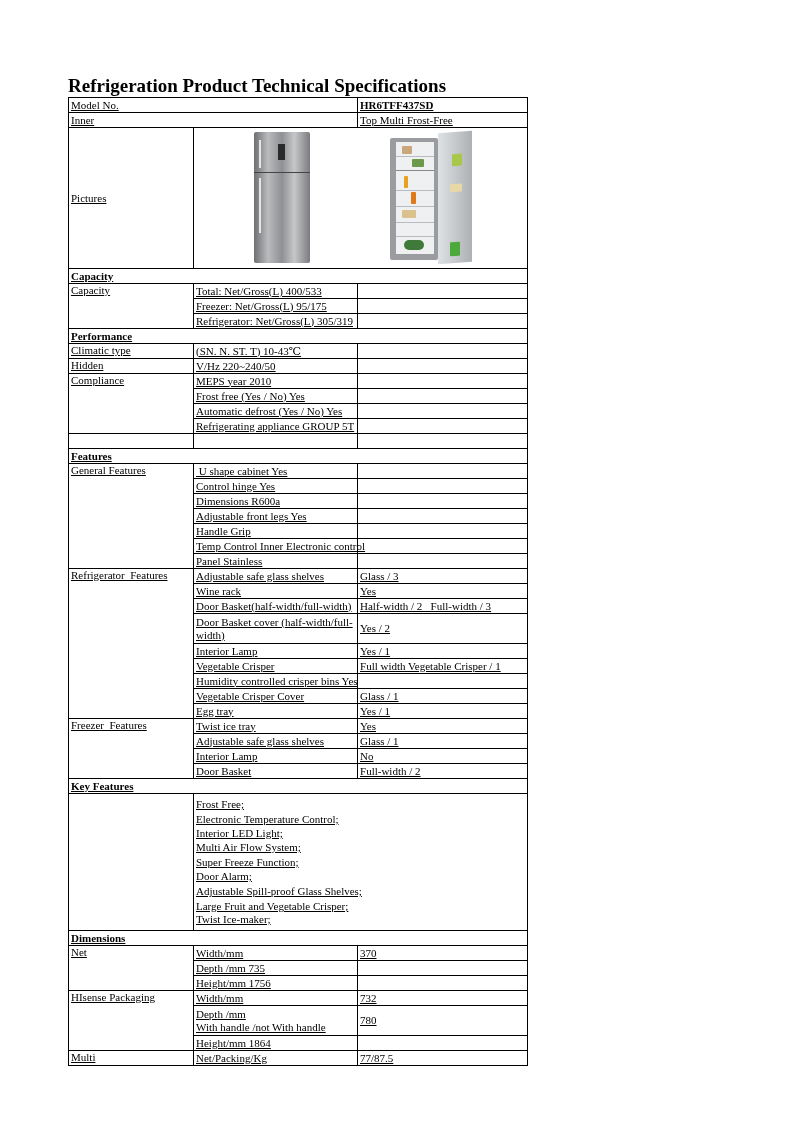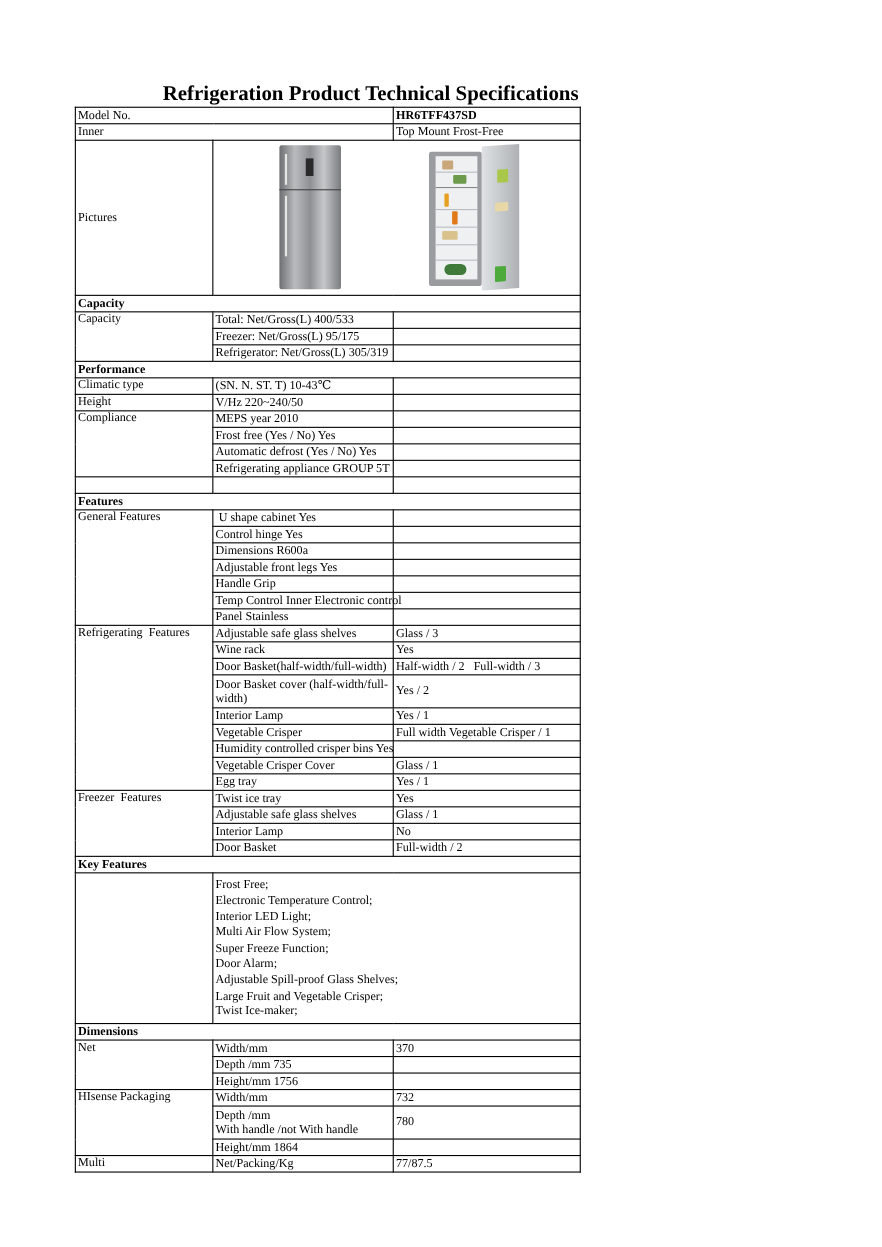--- a/index.html
+++ b/index.html
@@ -1,21 +1,21 @@
 <!DOCTYPE html>
 <html><head>
 <meta charset="utf-8">
 <style>
   html, body { margin:0; padding:0; background:#ffffff; }
   body { width:802px; height:1134px; position:relative; overflow:hidden;
          font-family:"Liberation Serif", "DejaVu Serif", serif; color:#000; }
-  .title { position:absolute; left:68px; width:458px; top:74px; text-align:right;
+  .title { position:absolute; left:68px; width:458px; top:74px; text-align:left;
            font-size:19px; font-weight:bold; line-height:24px; white-space:nowrap; }
   table.spec { position:absolute; left:68px; top:97px; border-collapse:collapse;
-               table-layout:fixed; width:459px; font-size:11px; }
+               table-layout:fixed; width:459px; font-size:11px;text-decoration:underline; }
   table.spec td { border:1px solid #000; padding:0 2px; line-height:13px; height:14px;
                   vertical-align:middle; overflow:visible; white-space:nowrap; }
   table.spec td.lbl { vertical-align:top; }
   table.spec td.sec { font-weight:bold; }
   table.spec td.bold { font-weight:bold; }
   table.spec td.wrap { white-space:normal; }
   td.pics { height:140px !important; padding:0 !important; }
   .picwrap { position:relative; height:140px; }
   .fridge-closed { position:absolute; left:60px; top:4px; width:56px; height:131px;
                    background:linear-gradient(90deg,#6d6f72 0%,#b9bbbd 25%,#8e9093 50%,#c5c7c9 72%,#7a7c7f 100%);
@@ -45,21 +45,21 @@
       <col style="width:170px">
     </colgroup>
   <tbody>
 
     <tr>
       <td colspan="2">Model No.</td>
       <td class="bold">HR6TFF437SD</td>
     </tr>
     <tr>
       <td colspan="2">Inner</td>
-      <td>Top Mount Frost-Free</td>
+      <td>Top Multi Frost-Free</td>
     </tr>
 
     <tr>
       <td style="height:140px">Pictures</td>
       <td colspan="2" class="pics">
         <div class="picwrap">
           <div class="fridge-closed">
             <div class="split"></div>
               <div class="h1"></div>
               <div class="h2"></div>
@@ -110,21 +110,21 @@
 
     <tr>
       <td colspan="3" class="sec">Performance</td>
     </tr>
     <tr>
       <td class="lbl">Climatic type</td>
       <td>(SN. N. ST. T) 10-43℃</td>
       <td></td>
     </tr>
     <tr>
-      <td class="lbl">Height</td>
+      <td class="lbl">Hidden</td>
       <td>V/Hz 220~240/50</td>
       <td></td>
     </tr>
     <tr>
       <td rowspan="4" class="lbl">Compliance</td>
       <td>MEPS year 2010</td>
       <td></td>
     </tr>
     <tr>
       <td>Frost free (Yes / No) Yes</td>
@@ -171,21 +171,21 @@
     <tr>
       <td>Temp Control Inner Electronic control</td>
       <td></td>
     </tr>
     <tr>
       <td>Panel Stainless</td>
       <td></td>
     </tr>
 
     <tr>
-      <td rowspan="9" class="lbl" style="white-space:pre">Refrigerating  Features</td>
+      <td rowspan="9" class="lbl" style="white-space:pre">Refrigerator  Features</td>
       <td>Adjustable safe glass shelves</td>
       <td>Glass / 3</td>
     </tr>
     <tr>
       <td>Wine rack</td>
       <td>Yes</td>
     </tr>
     <tr>
       <td>Door Basket(half-width/full-width)</td>
       <td style="white-space:pre">Half-width / 2   Full-width / 3</td>

